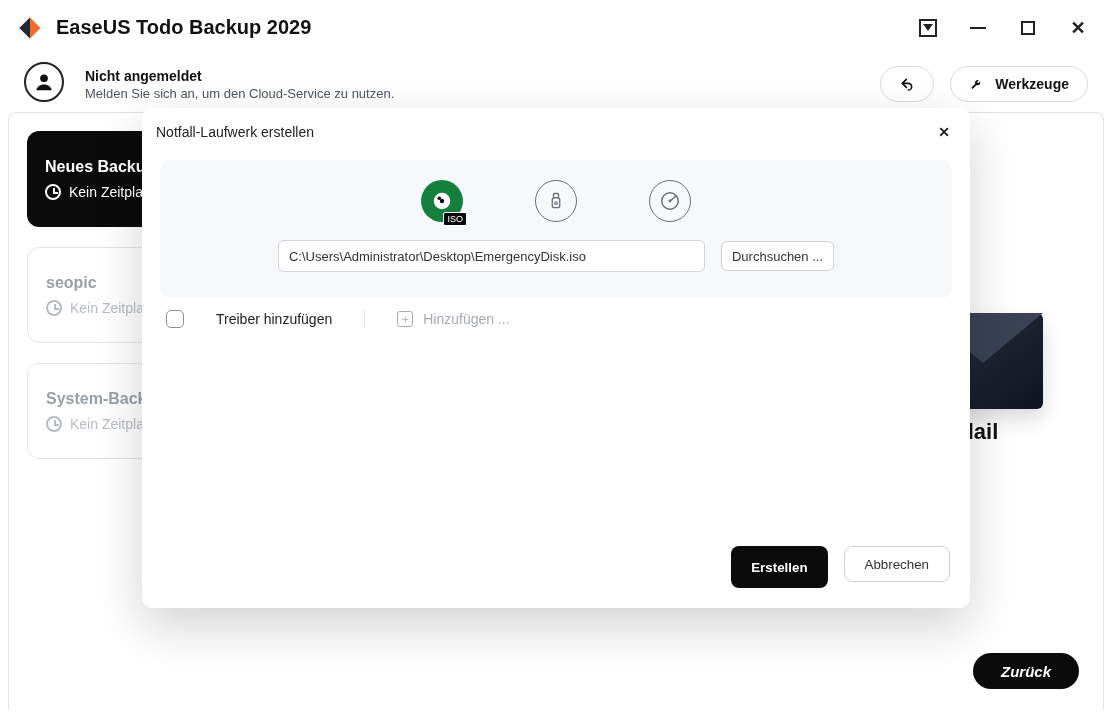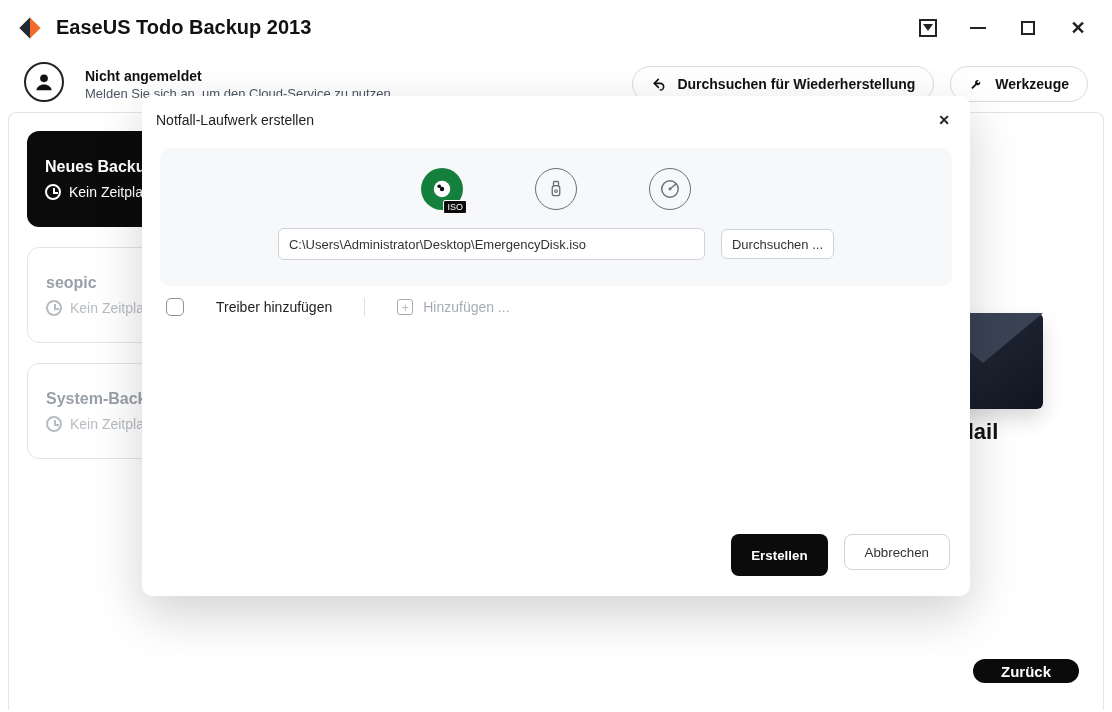--- a/index.html
+++ b/index.html
@@ -85,40 +85,40 @@
   .card .sub { display:flex; align-items:center; gap: 8px; font-size: 14px; }
   .clock { width: 16px; height: 16px; border: 2px solid currentColor; border-radius: 50%; position: relative; }
   .clock::after { content:""; position:absolute; left: 6px; top: 2px; width: 2px; height: 6px; background: currentColor; }
   .clock::before { content:""; position:absolute; left: 6px; top: 6px; width: 5px; height: 2px; background: currentColor; }
 
   .footer-bar {
     position: absolute; left: 0; right: 0; bottom: 0;
     height: 78px; display:flex; align-items:center; justify-content:flex-end; padding: 0 24px;
   }
   .back-btn {
-    background: #0b0b0b; color: #fff; border-radius: 999px; height: 24px; padding: 0 28px;
-    font-size: 15px; font-weight: 700; cursor:pointer; border:none;
+    background: #0b0b0b; color: #fff; border-radius: 999px; height: 36px; padding: 0 28px;
+    font-size: 15px; font-weight: 700; cursor:pointer; border:none;font-style:italic;
   }
 
   
   .mail-tile {
     position: absolute; right: 40px; top: 200px; width: 160px; text-align:center;
   }
   .mail-img {
     width: 120px; height: 96px; margin: 0 auto 10px auto;
     background: linear-gradient(135deg, #2b3340 0%, #0e1420 100%);
     border-radius: 6px; position: relative; box-shadow: 0 10px 20px rgba(0,0,0,0.15);
   }
   .mail-img::before { content:""; position:absolute; left:0; right:0; top:0;
     border-left: 60px solid transparent; border-right: 60px solid transparent; border-top: 50px solid #3a4354; }
   .mail-label { color:#111; font-size: 22px; font-weight: 800; }
 
   
   .modal {
-    position: absolute; left: 142px; top: 96px; width: 828px; height: 500px;
+    position: absolute; left: 142px; top: 108px; width: 828px; height: 500px;
     background: #fff; border-radius: 10px; box-shadow: 0 18px 50px rgba(0,0,0,0.18);
     display:flex; flex-direction: column;
   }
   .modal-header {
     display:flex; align-items:center; justify-content: space-between;
     padding: 12px 14px 8px 14px;
     font-size: 14px; color: #222;
   }
   .modal-close { width: 24px; height: 24px; display:inline-flex; align-items:center; justify-content:center; cursor:pointer; font-weight: 800; }
   .modal-body { padding: 8px 18px 0 18px; flex:1; }
@@ -162,21 +162,21 @@
 </head>
 <body>
 
 <div class="titlebar">
   <span class="logo">
     <svg viewBox="0 0 32 32" width="26" height="26">
       <polygon points="16,3 29,16 16,29 3,16" fill="#f46a2a"></polygon>
       <polygon points="16,3 3,16 16,29" fill="#1f2a37"></polygon>
     </svg>
   </span>
-  <span class="app-title">EaseUS Todo Backup 2013</span>
+  <span class="app-title">EaseUS Todo Backup 2029</span>
   <div class="win-controls">
     <span class="win-btn">
       <span class="drop-square">
           <span class="tri"></span>
         </span>
     </span>
     <span class="win-btn">
       <span class="dash"></span>
     </span>
     <span class="win-btn">
@@ -198,21 +198,20 @@
   <div class="user-text">
     <span class="user-title">Nicht angemeldet</span>
     <span class="user-sub">Melden Sie sich an, um den Cloud-Service zu nutzen.</span>
   </div>
   <div class="header-actions">
     <button class="pill-btn">
       <svg viewBox="0 0 24 24" width="16" height="16">
         <path d="M11 5l-6 6 6 6" fill="none" stroke="#111" stroke-width="2.4" stroke-linecap="round" stroke-linejoin="round"></path>
         <path d="M5 11h9a5 5 0 0 1 0 10" fill="none" stroke="#111" stroke-width="2.4" stroke-linecap="round"></path>
       </svg>
-      <span>Durchsuchen für Wiederherstellung</span>
     </button>
     <button class="pill-btn">
       <svg viewBox="0 0 24 24" width="16" height="16">
         <path d="M14.7 6.3a4 4 0 0 0-5.3 5.3l-6 6 2 2 6-6a4 4 0 0 0 5.3-5.3l-2.7 2.7-2-2 2.7-2.7z" fill="#111"></path>
       </svg>
       <span>Werkzeuge</span>
     </button>
   </div>
 </div>
 

